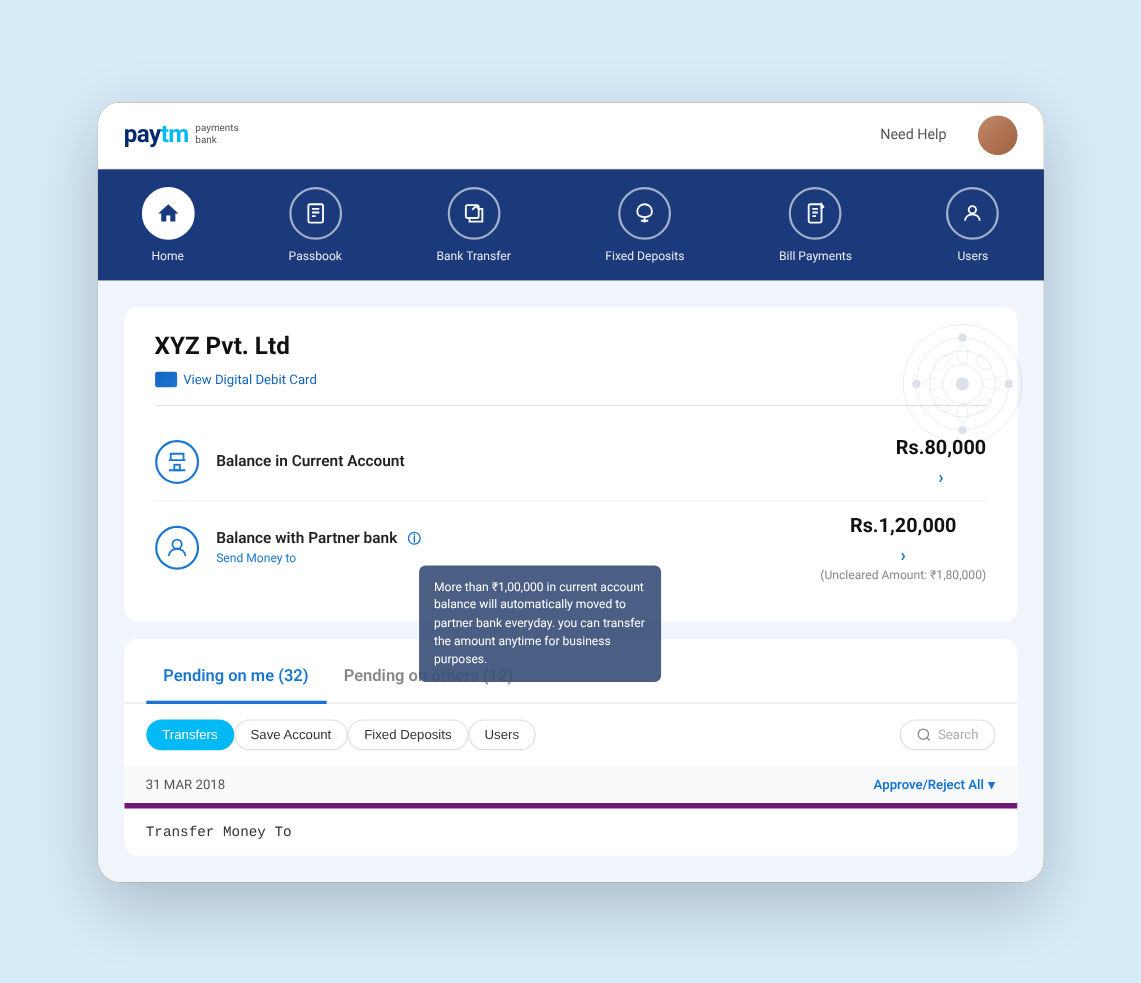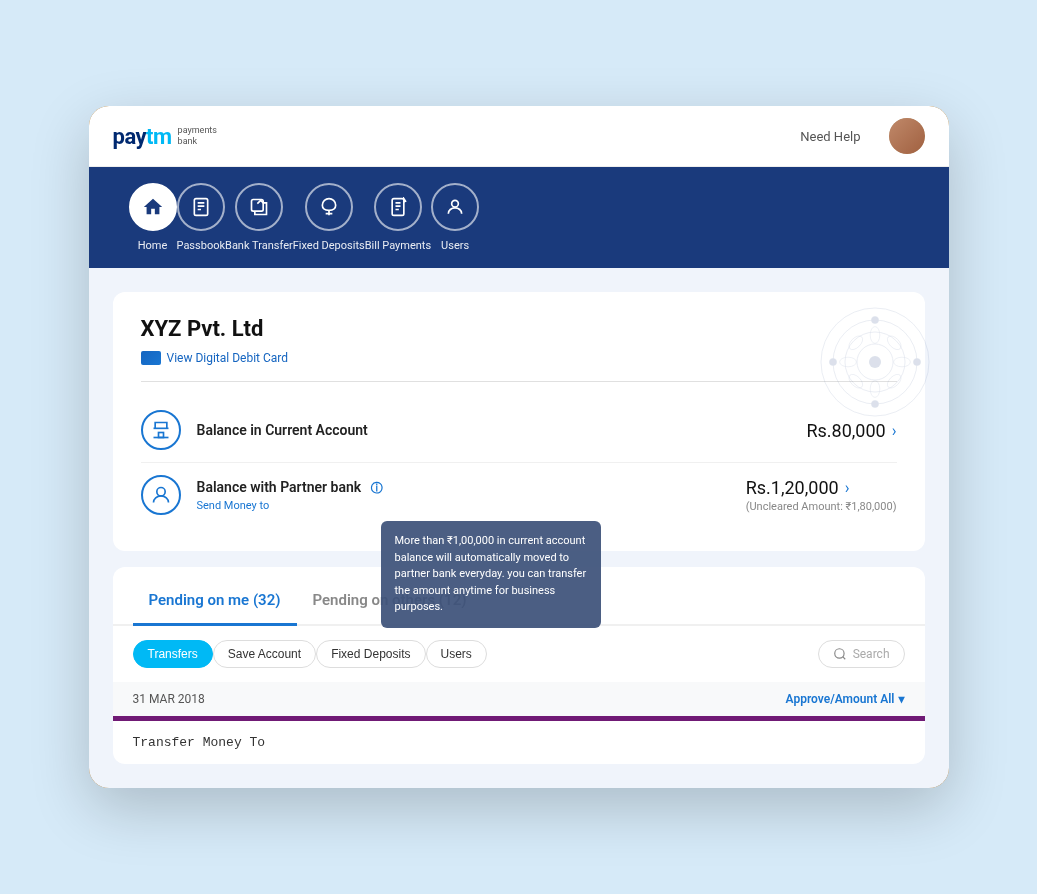--- a/index.html
+++ b/index.html
@@ -79,20 +79,21 @@
       border-radius: 50%;
       background: linear-gradient(135deg, #c0896a, #a06040);
     }
 
     
     .nav-bar {
       background: #1a3a7c;
       padding: 16px 40px;
       display: flex;
       align-items: flex-end;
+      justify-content: space-between;
     }
 
     .nav-item {
       display: flex;
       flex-direction: column;
       align-items: center;
       gap: 8px;
       cursor: pointer;
       color: rgba(255,255,255,0.8);
     }
@@ -211,25 +212,26 @@
     }
 
     .balance-label-sub {
       font-size: 11px;
       color: #1976d2;
       margin-top: 2px;
     }
 
     .balance-amount {
       font-size: 18px;
-      font-weight: 400;
+      font-weight: 700;
       color: #111;
       display: flex;
       align-items: center;
       gap: 6px;
+      flex-direction: column;
     }
 
     .balance-amount .chevron {
       color: #1976d2;
       font-size: 16px;
     }
 
     .uncleared {
       font-size: 11px;
       color: #888;
@@ -541,21 +543,21 @@
             <circle cx="11" cy="11" r="8"></circle>
               <path d="M21 21l-4.35-4.35"></path>
           </svg>
           <span style="color:#aaa;">Search</span>
         </div>
       </div>
 
       <div class="date-row">
         <span>31 MAR 2018</span>
         <span class="approve-all">
-          <span>Approve/Amount All</span>
+          <span>Approve/Reject All</span>
           <span>▾</span>
         </span>
       </div>
 
       <div class="truncated-item">
         <span>Transfer Money To</span>
       </div>
 
     </div>
   </div>

